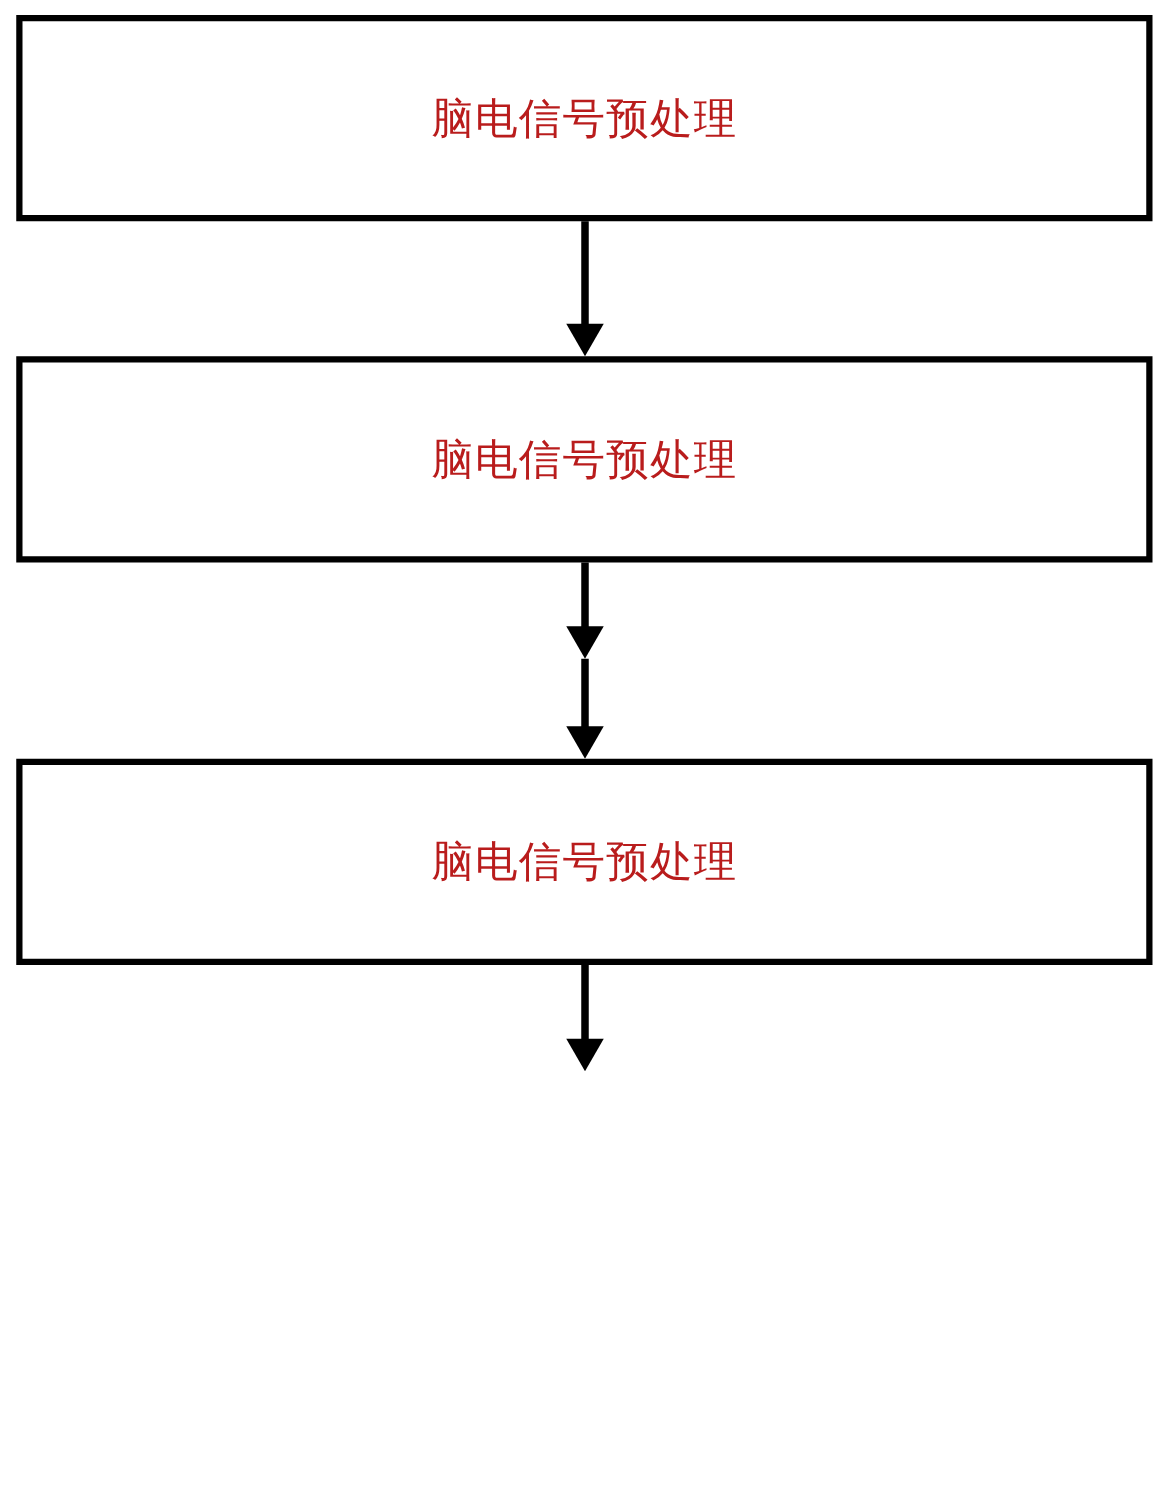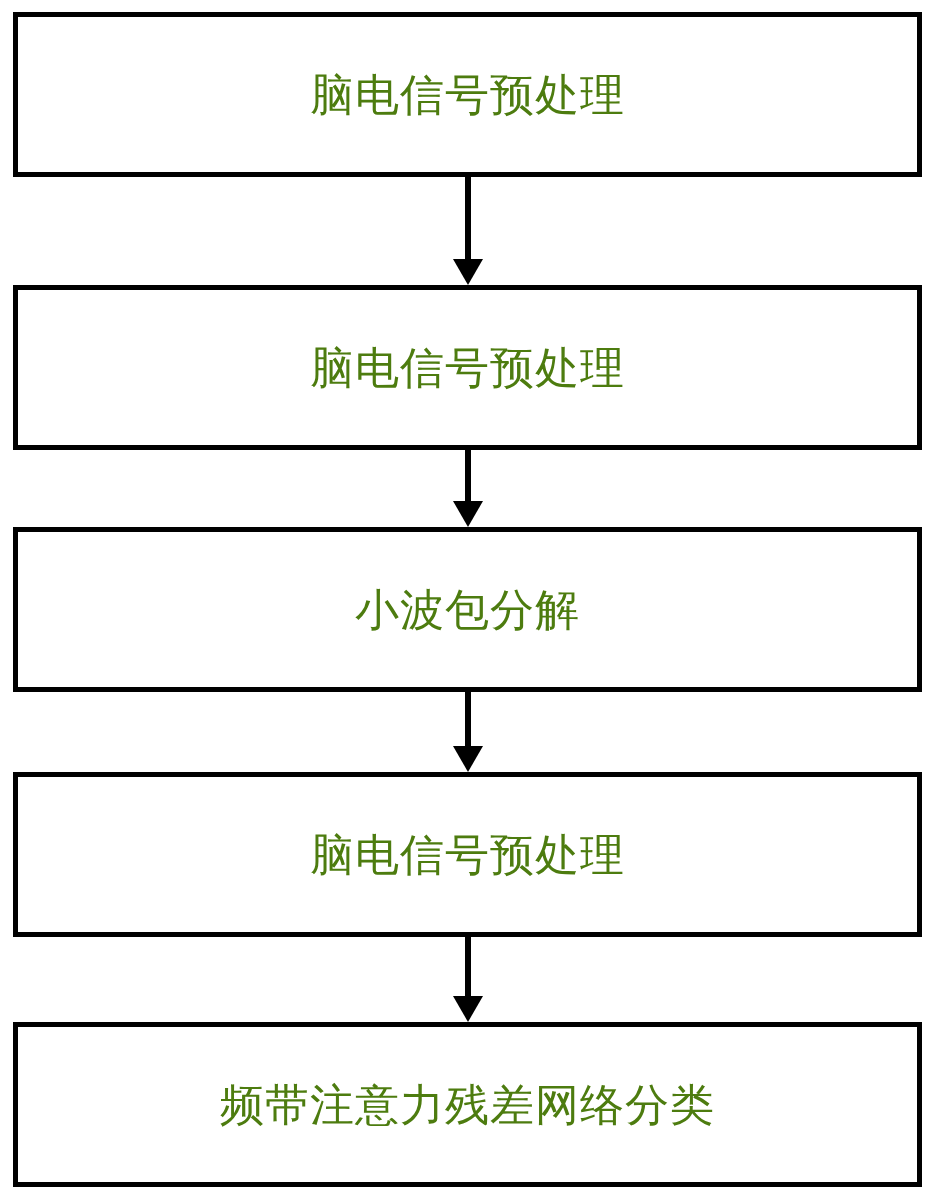--- a/index.html
+++ b/index.html
@@ -28,24 +28,24 @@
     margin: 0 14px 0 13px;
     height: 165px;
     border: 5px solid #000000;
     background: #ffffff;
     display: flex;
     align-items: center;
     justify-content: center;
     flex: 0 0 auto;
   }
   .node-label {
-    font-size: 44px;
+    font-size: 34px;
     line-height: 1;
     letter-spacing: 1px;
-    color: #4d7c0f;
+    color: #b91c1c;
     white-space: nowrap;
   }
   .arrow {
     display: flex;
     flex-direction: column;
     align-items: center;
     flex: 0 0 auto;
   }
   .arrow-1 { height: 108px; }
   .arrow-2 { height: 77px; }
@@ -82,35 +82,29 @@
 
   <div class="node">
     <span class="node-label">脑电信号预处理</span>
   </div>
 
   <div class="arrow arrow-2">
     <div class="arrow-stem"></div>
     <div class="arrow-head"></div>
   </div>
 
-  <div class="node">
-    <span class="node-label">小波包分解</span>
-  </div>
 
   <div class="arrow arrow-3">
     <div class="arrow-stem"></div>
     <div class="arrow-head"></div>
   </div>
 
   <div class="node">
     <span class="node-label">脑电信号预处理</span>
   </div>
 
   <div class="arrow arrow-4">
     <div class="arrow-stem"></div>
     <div class="arrow-head"></div>
   </div>
 
-  <div class="node">
-    <span class="node-label">频带注意力残差网络分类</span>
-  </div>
 
 </div>
 
 </body></html>

